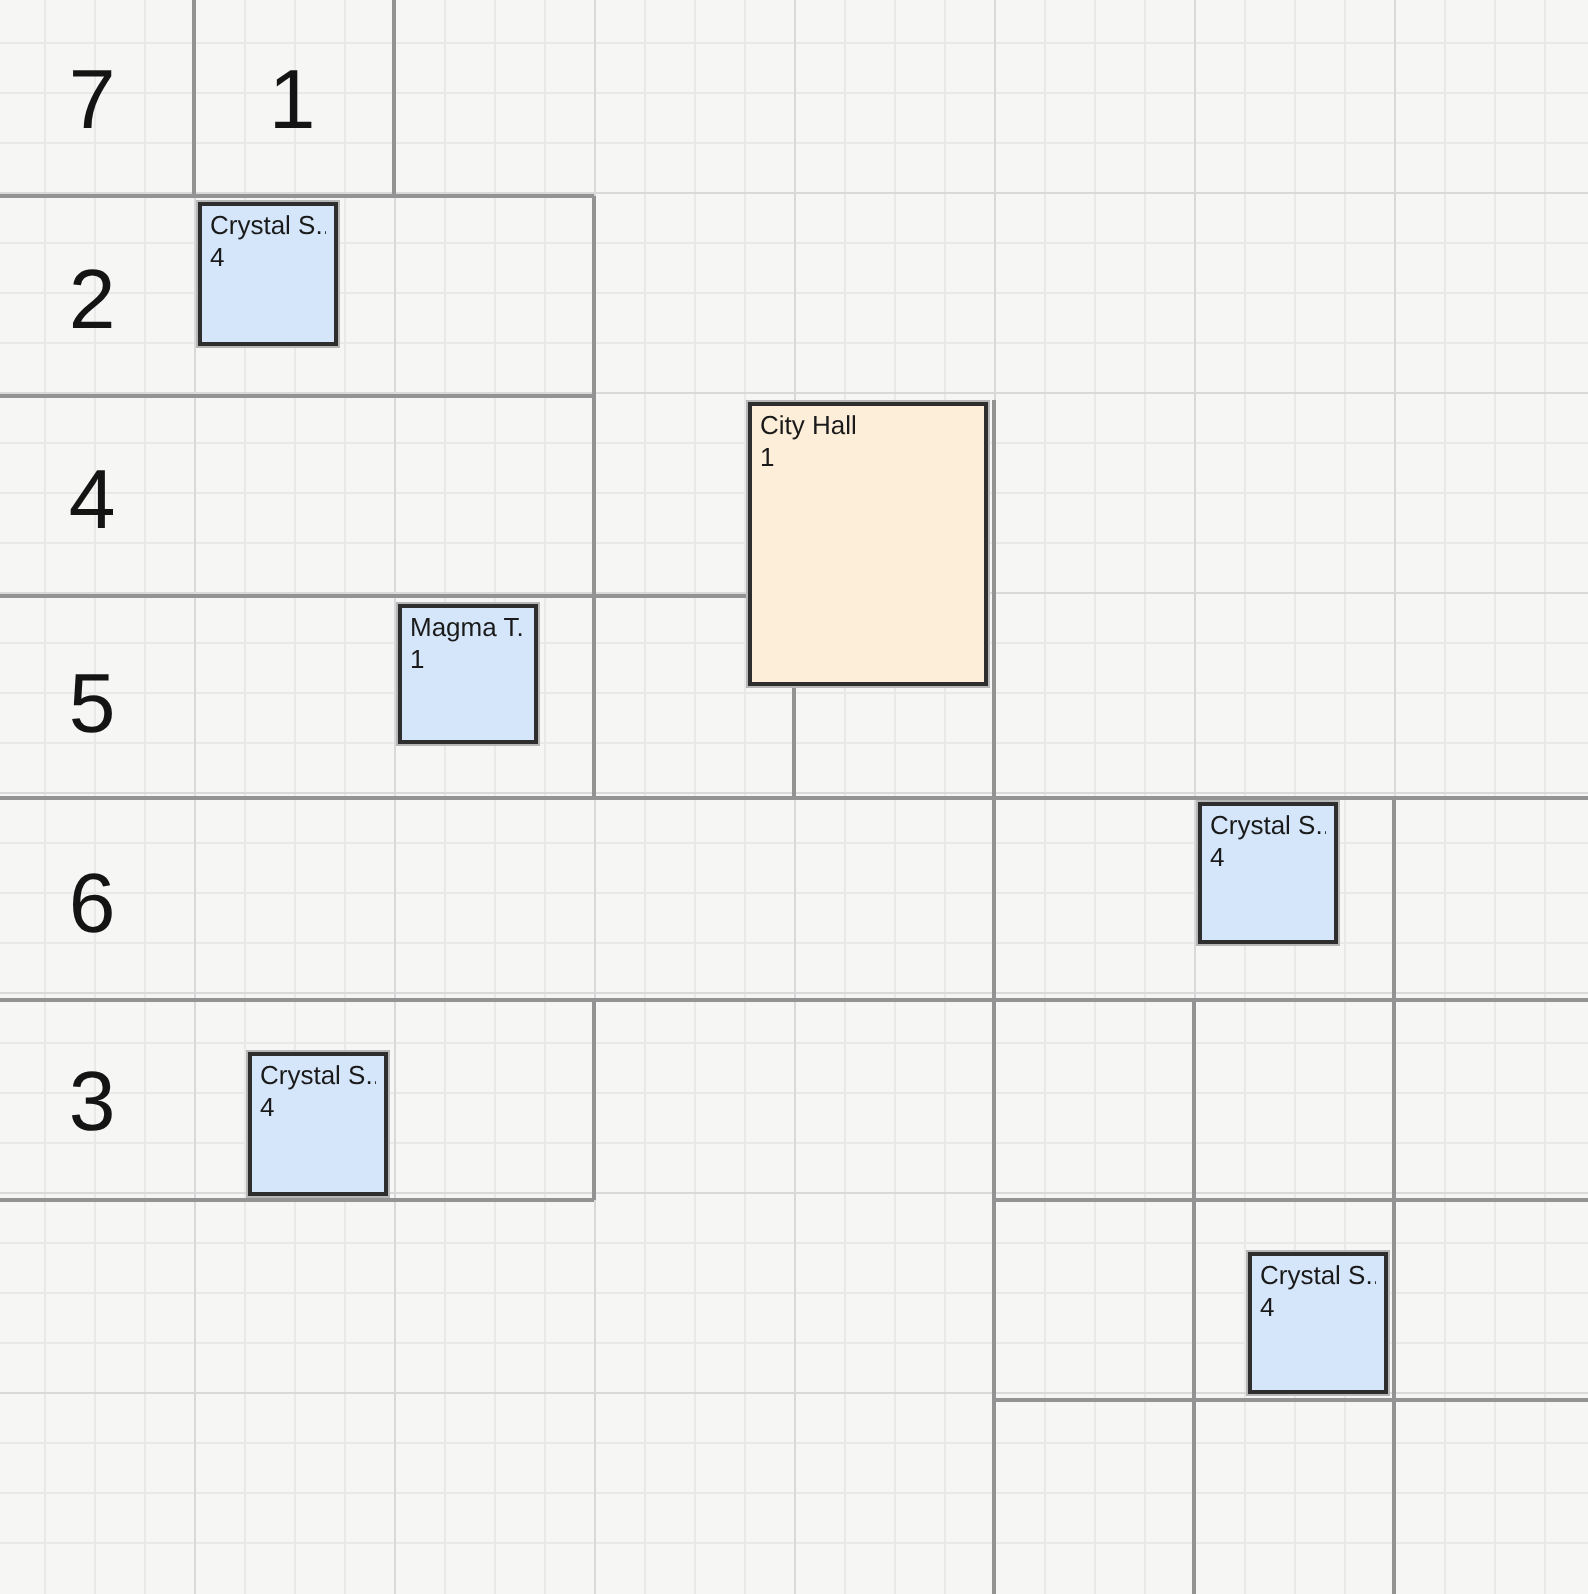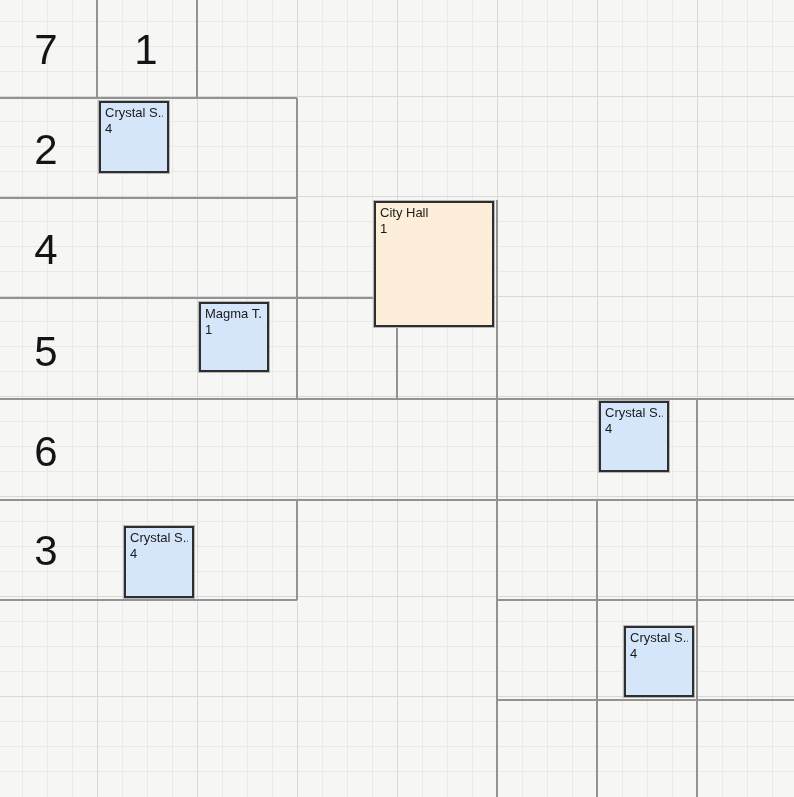--- a/index.html
+++ b/index.html
@@ -82,21 +82,21 @@
       <div class="zone-num" style="left: 46px; top: 250px;">4</div>
       <div class="zone-num" style="left: 46px; top: 352px;">5</div>
       <div class="zone-num" style="left: 46px; top: 452px;">6</div>
       <div class="zone-num" style="left: 46px; top: 551px;">3</div>
     </div>
   <div id="buildings">
       <div class="building resource" style="left: 99px; top: 101px; width: 70px; height: 72px;">
         <div class="b-name">Crystal S...</div>
         <div class="b-count">4</div>
       </div>
-      <div class="building civic" style="left: 374px; top: 201px; width: 120px; height: 126px;">
+      <div class="building civic" style="left: 374px; top: 201px; width: 120px; height: 142px;">
         <div class="b-name">City Hall</div>
         <div class="b-count">1</div>
       </div>
       <div class="building resource" style="left: 199px; top: 302px; width: 70px; height: 70px;">
         <div class="b-name">Magma T...</div>
         <div class="b-count">1</div>
       </div>
       <div class="building resource" style="left: 599px; top: 401px; width: 70px; height: 71px;">
         <div class="b-name">Crystal S...</div>
         <div class="b-count">4</div>

